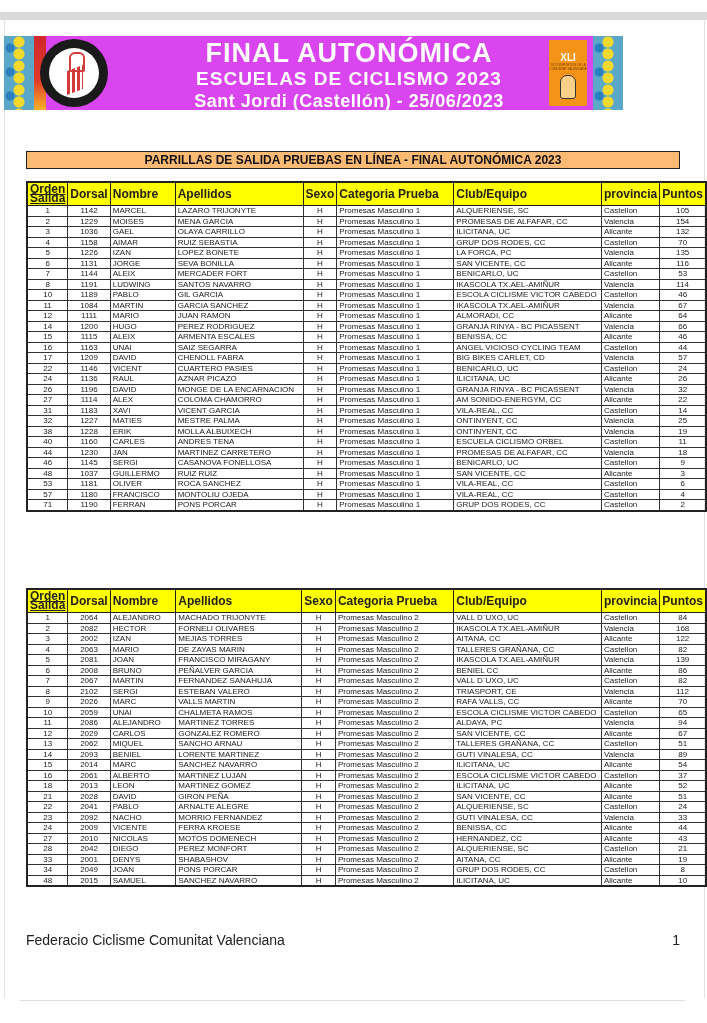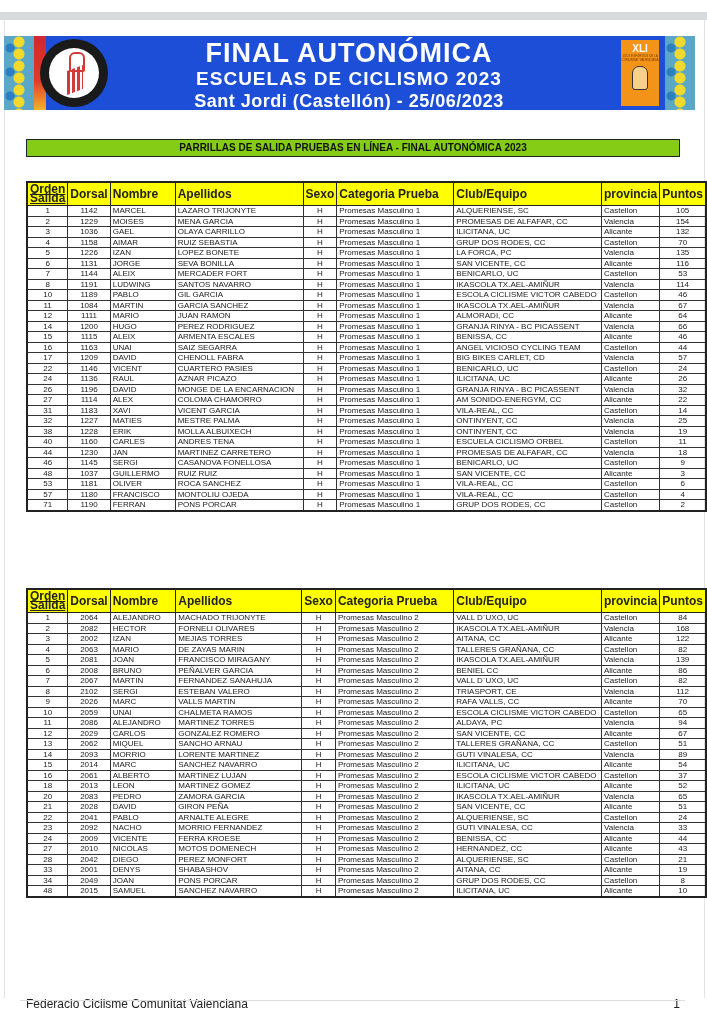--- a/index.html
+++ b/index.html
@@ -8,22 +8,22 @@
     background: #ffffff;
     font-family: "Liberation Sans", sans-serif;
     position: relative;
   }
   .topstrip { position: absolute; left: 0; top: 0; width: 707px; height: 12px; background: #ffffff; border-bottom: 8px solid #d9dadc; }
   .page {
     position: absolute; left: 4px; top: 20px; width: 699px; height: 978px;
     background: #fff; border-left: 1px solid #e3e3e3; border-right: 1px solid #e3e3e3;
   }
   .banner {
-    position: absolute; left: 4px; top: 36px; width: 691px; height: 74px;
-    background: #1d4ed8; overflow: hidden;
+    position: absolute; left: 4px; top: 36px; width: 619px; height: 74px;
+    background: #d946ef; overflow: hidden;
   }
   .tile-left, .tile-right {
     position: absolute; top: 0; width: 30px; height: 74px;
     background:
       radial-gradient(circle at 50% 25%, #f2d92b 5px, transparent 6px),
       radial-gradient(circle at 50% 75%, #f2d92b 5px, transparent 6px),
       radial-gradient(circle at 20% 50%, #2c7fbf 4px, transparent 5px),
       #5aa7c8;
     background-size: 30px 24px;
   }
@@ -55,31 +55,31 @@
     position: absolute; left: 120px; top: 2px; width: 450px; text-align: center;
     color: #fff; font-weight: bold;
   }
   .banner-title .t1 { font-size: 27px; letter-spacing: 1px; line-height: 30px; display: block; }
   .banner-title .t2 { font-size: 19px; letter-spacing: 1px; line-height: 22px; display: block; }
   .banner-title .t3 { font-size: 18px; letter-spacing: 0.5px; line-height: 22px; display: block; }
   .logo-right {
     position: absolute; right: 36px; top: 4px; width: 38px; height: 66px;
     background: #f39318; text-align: center; color: #fff;
   }
-  .logo-right .xli { font-size: 10px; font-weight: bold; display: block; margin-top: 3px; }
+  .logo-right .xli { font-size: 10px; font-weight: bold; display: block; margin-top: 12px; }
   .logo-right .sub { font-size: 3px; display: block; color: #7a3b00; }
   .logo-right .fig {
     display: block; margin: 4px auto 0; width: 14px; height: 22px;
     border: 1.5px solid #333; border-radius: 7px 7px 3px 3px; background: #f7d18a;
   }
 
   .section-title {
-    position: absolute; left: 26px; top: 139px; width: 652px; height: 16px;
-    background: #84cc16; border: 1.5px solid #222;
-    text-align: center; font-size: 10px; font-weight: bold; line-height: 16px; color: #111;
+    position: absolute; left: 26px; top: 151px; width: 652px; height: 16px;
+    background: #fdba74; border: 1.5px solid #222;
+    text-align: center; font-size: 12px; font-weight: bold; line-height: 16px; color: #111;
   }
 
   table.grid {
     position: absolute; left: 26px; border-collapse: collapse; table-layout: fixed;
     font-size: 8px; color: #222; border: 2px solid #222;
   }
   table.grid th {
     background: #ffff00; font-weight: bold; font-size: 12px; border: 1.5px solid #222;
     height: 22px; padding: 0 2px; line-height: 9px;
   }
@@ -96,21 +96,21 @@
   col.c-dorsal { width: 34px; }
   col.c-nombre { width: 67px; }
   col.c-apell { width: 129px; }
   col.c-sexo { width: 26px; }
   col.c-cat { width: 122px; }
   col.c-club { width: 148px; }
   col.c-prov { width: 52px; }
   col.c-pts { width: 33px; }
 
   .footer {
-    position: absolute; left: 26px; top: 997px; width: 654px; font-size: 12px; color: #222;
+    position: absolute; left: 26px; top: 932px; width: 654px; font-size: 14px; color: #222;
     display: flex; justify-content: space-between;
   }
   .footer-rule { position: absolute; left: 20px; top: 1000px; width: 665px; height: 1px; background: #dedede; }
 </style>
 </head>
 <body>
 
 <div class="topstrip"></div>
 <div class="page"></div>
 
@@ -648,21 +648,21 @@
         <td>SANCHO ARNAU</td>
         <td class="c">H</td>
         <td>Promesas Masculino 2</td>
         <td>TALLERES GRAÑANA, CC</td>
         <td>Castellon</td>
         <td class="c">51</td>
       </tr>
       <tr>
         <td class="c">14</td>
         <td class="c">2093</td>
-        <td>MORRIO</td>
+        <td>BENIEL</td>
         <td>LORENTE MARTINEZ</td>
         <td class="c">H</td>
         <td>Promesas Masculino 2</td>
         <td>GUTI VINALESA, CC</td>
         <td>Valencia</td>
         <td class="c">89</td>
       </tr>
       <tr>
         <td class="c">15</td>
         <td class="c">2014</td>
@@ -688,31 +688,20 @@
       <tr>
         <td class="c">18</td>
         <td class="c">2013</td>
         <td>LEON</td>
         <td>MARTINEZ GOMEZ</td>
         <td class="c">H</td>
         <td>Promesas Masculino 2</td>
         <td>ILICITANA, UC</td>
         <td>Alicante</td>
         <td class="c">52</td>
-      </tr>
-      <tr>
-        <td class="c">20</td>
-        <td class="c">2083</td>
-        <td>PEDRO</td>
-        <td>ZAMORA GARCIA</td>
-        <td class="c">H</td>
-        <td>Promesas Masculino 2</td>
-        <td>IKASCOLA TX.AEL-AMIÑUR</td>
-        <td>Valencia</td>
-        <td class="c">65</td>
       </tr>
       <tr>
         <td class="c">21</td>
         <td class="c">2028</td>
         <td>DAVID</td>
         <td>GIRON PEÑA</td>
         <td class="c">H</td>
         <td>Promesas Masculino 2</td>
         <td>SAN VICENTE, CC</td>
         <td>Alicante</td>

